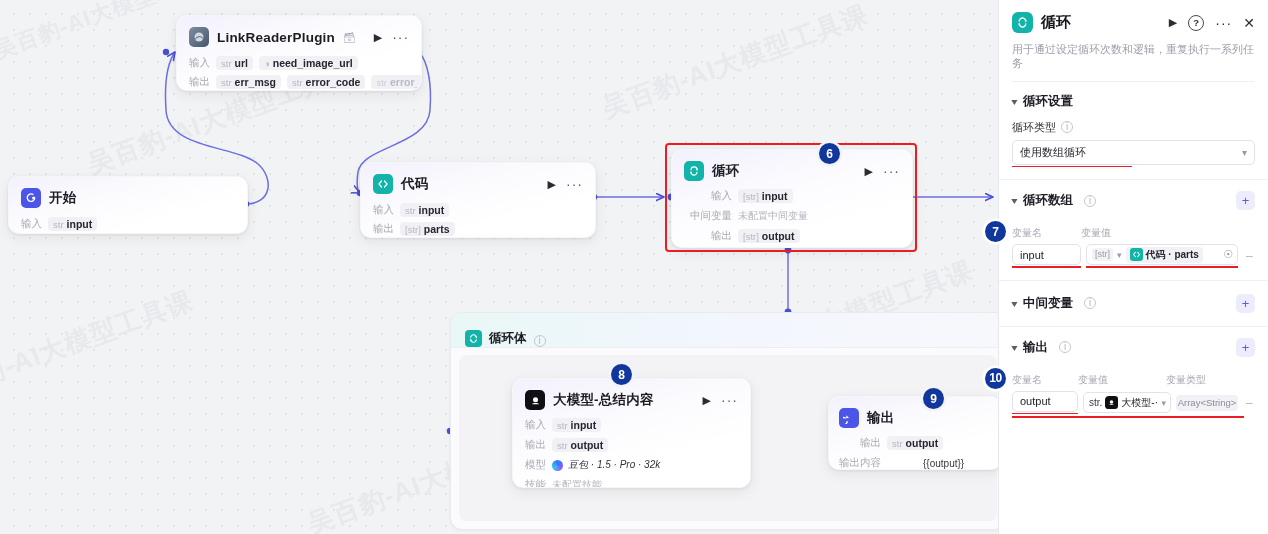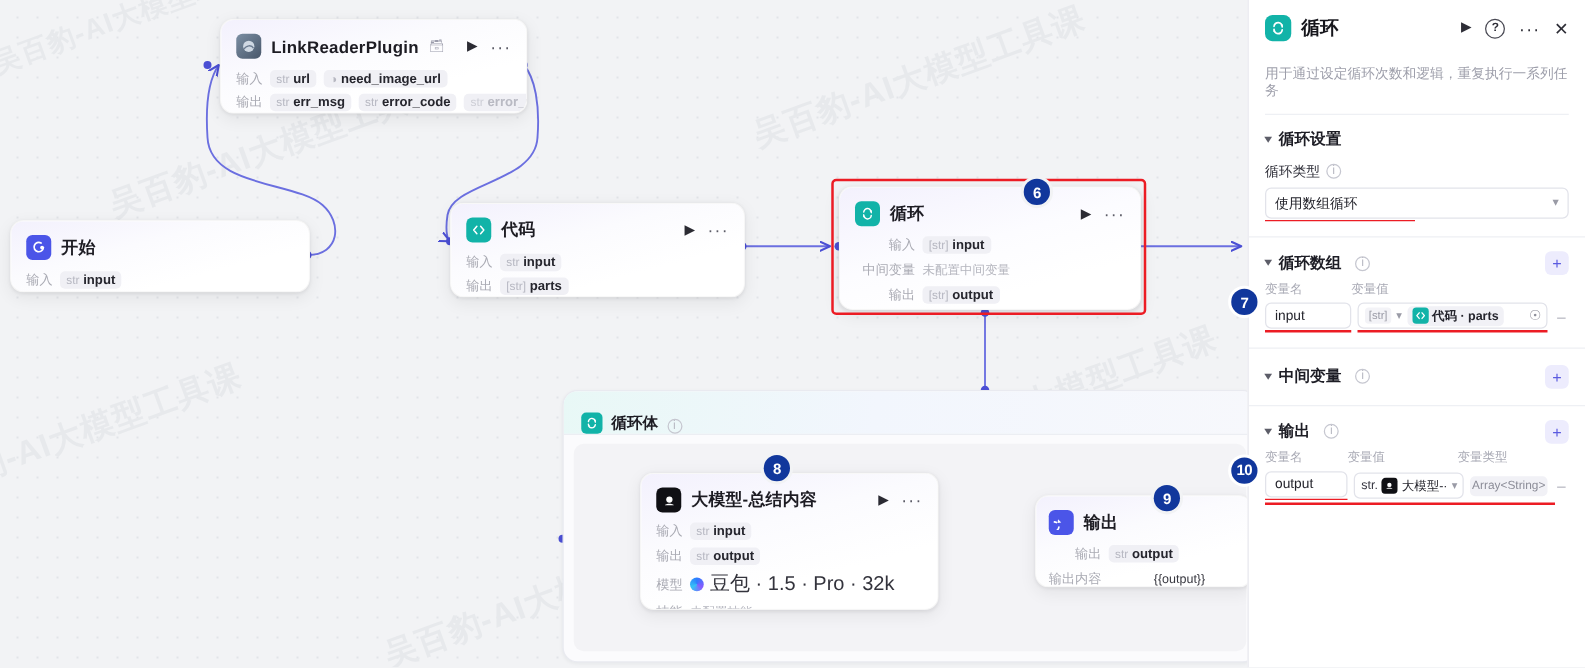--- a/index.html
+++ b/index.html
@@ -65,21 +65,21 @@
     white-space:nowrap;
   }
   .chip .ty{color:#b7b8c2;font-weight:400;font-size:9.5px;}
   .chip.dim{color:#b9bac3;}
   .chip.dim .ty{color:#cdced6;}
   .plain{font-size:10px;color:#b4b5be;white-space:nowrap;}
   .plain.dark{color:#37373f;margin-left:36px;}
   .modelrow{display:flex;align-items:center;gap:5px;}
   .mdot{width:11px;height:11px;border-radius:50%;
         background:conic-gradient(#2b7cff,#8a5bff,#36c2f5,#2b7cff);flex:0 0 auto;}
-  .mtxt{font-size:16px;color:#33333c;white-space:nowrap;}
+  .mtxt{font-size:10px;color:#33333c;white-space:nowrap;font-style:italic;}
 
   
   .badge{
     position:absolute;width:21px;height:21px;border-radius:50%;
     background:#11379c;color:#fff;font-size:12px;font-weight:700;
     display:flex;align-items:center;justify-content:center;
     box-shadow:0 0 0 2.5px #f2f3f5;z-index:40;letter-spacing:-.3px;
   }
   .badge.onpanel{box-shadow:0 0 0 2.5px #fff;}
 
@@ -118,21 +118,21 @@
     display:flex;flex-direction:column;
   }
   #panel .p-head{padding:12px 13px 0 13px;}
   .p-titlerow{display:flex;align-items:center;gap:8px;}
   .p-title{font-size:15px;font-weight:700;color:#16161c;}
   .p-acts{margin-left:auto;display:flex;align-items:center;gap:11px;}
   .p-acts span{color:#2d2d36;cursor:pointer;line-height:1;}
   .q-ico{width:14px;height:14px;border:1.3px solid #4a4a54;border-radius:50%;
          font-size:9.5px;display:inline-flex;align-items:center;justify-content:center;
          color:#4a4a54;font-weight:700;}
-  .p-desc{font-size:11px;color:#9d9eaa;margin-top:19px;padding-bottom:10px;
+  .p-desc{font-size:11px;color:#9d9eaa;margin-top:9px;padding-bottom:10px;
           border-bottom:1px solid #eef0f4;line-height:1.3;}
 
   .sect{padding:11px 13px 12px 13px;border-bottom:1px solid #eef0f4;}
   .sect-head{display:flex;align-items:center;gap:6px;}
   .caret{color:#5c5d68;font-size:10px;transform:scaleX(1.25);}
   .sect-title{font-size:12.5px;font-weight:700;color:#1d1d25;}
   .plus{
     margin-left:auto;width:19px;height:19px;border-radius:5px;background:#edecfd;
     color:#5b5be0;font-size:13px;display:flex;align-items:center;justify-content:center;
     cursor:pointer;line-height:1;
@@ -140,21 +140,21 @@
   .fld-label{font-size:11px;color:#2e2e38;margin:10px 0 5px 0;display:flex;
              align-items:center;gap:5px;}
   .select{
     height:23px;border:1px solid #e2e3ea;border-radius:5px;background:#fff;
     display:flex;align-items:center;padding:0 7px;font-size:11px;color:#23232b;
     position:relative;cursor:pointer;
   }
   .select .cv{margin-left:auto;color:#9a9ba6;font-size:10px;}
   .uline{height:1.6px;background:#ec1c24;margin-top:1px;}
 
-  .col-heads{display:flex;margin-top:4px;font-size:10px;color:#a8a9b4;}
+  .col-heads{display:flex;margin-top:16px;font-size:10px;color:#a8a9b4;}
   .vr{display:flex;align-items:center;gap:5px;margin-top:4px;}
   .tin{
     height:21px;border:1px solid #e2e3ea;border-radius:5px;background:#fff;
     font-size:11px;color:#23232b;display:flex;align-items:center;padding:0 7px;
     box-sizing:border-box;
   }
   .valbox{
     height:21px;border:1px solid #e2e3ea;border-radius:5px;background:#fff;
     display:flex;align-items:center;gap:4px;padding:0 4px 0 5px;box-sizing:border-box;
     flex:1;min-width:0;overflow:hidden;

